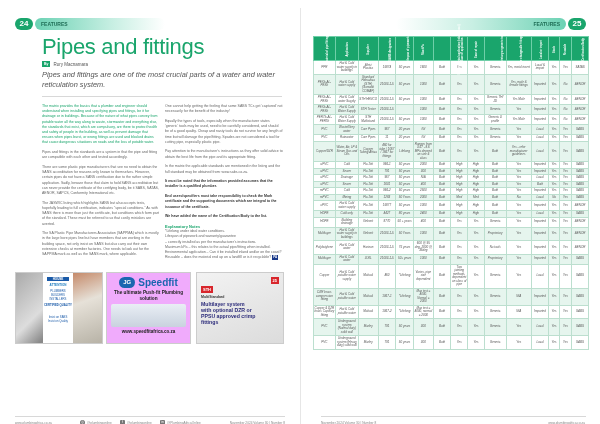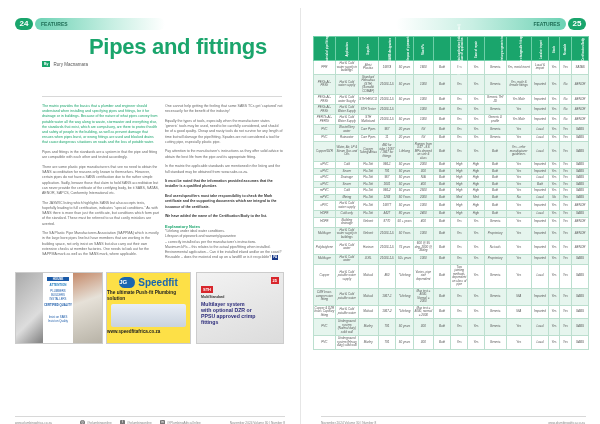--- a/index.html
+++ b/index.html
@@ -10,21 +10,21 @@
   .right { left: 300px; border-left: 1px solid #e6e6e6; }
 
   
   .pgnum { position: absolute; top: 10px; width: 18px; height: 12px; border-radius: 6px; background: #1aa56c; color: #fff; font-size: 8px; font-weight: bold; text-align: center; line-height: 12px; }
   .sect { position: absolute; top: 10px; height: 12px; border-radius: 6px; font-size: 5px; font-weight: bold; color: #1f6e56; line-height: 12px; }
   .left .pgnum { left: 15px; }
   .left .sect { left: 35px; width: 130px; padding-left: 6px; background: linear-gradient(90deg, #6cd2b4 0%, #c8efe3 60%, #fff 100%); }
   .right .pgnum { right: 14px; }
   .right .sect { right: 34px; width: 170px; text-align: right; padding-right: 6px; background: linear-gradient(270deg, #6cd2b4 0%, #c8efe3 55%, #fff 100%); }
 
-  .title { position: absolute; left: 42px; top: 26px; font-size: 22px; font-weight: bold; color: #1aa56c; letter-spacing: -0.3px; margin-left: 47px; }
+  .title { position: absolute; left: 42px; top: 26px; font-size: 22px; font-weight: normal; color: #1aa56c; letter-spacing: -0.3px; }
   .byline { position: absolute; left: 42px; top: 53px; font-size: 4.5px; color: #555; display: flex; align-items: center; gap: 3px; }
   .by-tag { background: #1aa56c; color: #fff; font-size: 3.5px; padding: 1px 2px; font-weight: bold; }
   .standfirst { position: absolute; left: 42px; top: 62px; width: 240px; font-size: 7.4px; font-style: italic; color: #555; line-height: 9.5px; }
   .rule { position: absolute; left: 42px; width: 240px; height: 1px; background: #d8d8d8; }
 
   .col { position: absolute; top: 96px; width: 118px; font-size: 3.55px; line-height: 5.2px; color: #666; }
   .col p { margin-bottom: 4.5px; }
   .col1 { left: 42px; }
   .col2 { left: 165px; }
   .lead { color: #1aa56c !important; }
@@ -32,21 +32,21 @@
   .notes-h { color: #1aa56c; font-weight: bold; font-size: 4px; }
   .end-mark { display: inline-block; background: #1a3a8a; color: #fff; font-size: 3px; padding: 0 1px; font-weight: bold; }
 
   
   .ad { position: absolute; top: 264px; height: 72px; border: 1px solid #ccc; overflow: hidden; }
   .ad1 { left: 15px; width: 88px; background: linear-gradient(135deg, #aaa 0%, #ddd 40%, #888 60%, #ccc 100%); }
   .ad1 .mid { position: absolute; left: 27px; top: 0; width: 30px; height: 100%; background: #fff; text-align: center; font-size: 2.8px; color: #1a5aa8; padding-top: 4px; }
   .ad1 .mid .att { color: #1a7abf; font-weight: bold; font-size: 3px; margin: 2px 0; }
   .ad1 .logo { background: #1a5aa8; color: #fff; font-size: 3px; font-weight: bold; margin: 0 4px; }
   .ad1 .photo { position: absolute; left: 57px; top: 0; width: 31px; height: 100%; background: linear-gradient(160deg, #c58a6a 0%, #e6e1d8 40%, #b7b2a6 100%); }
-  .ad2 { left: 106px; width: 85px; background: #fde047; }
+  .ad2 { left: 106px; width: 85px; background: #f0abfc; text-align: center; }
   .ad2 .brand { margin-top: 4px; display: flex; align-items: center; justify-content: center; gap: 3px; }
   .ad2 .js { width: 16px; height: 11px; border-radius: 6px; background: #1a66b0; color: #fff; font-size: 6px; font-weight: bold; line-height: 11px; }
   .ad2 .name { font-size: 10px; font-weight: bold; color: #1a66b0; }
   .ad2 .tag { font-size: 4.7px; font-weight: bold; color: #222; line-height: 5.5px; margin-top: 2px; }
   .ad2 .prod { margin: 3px 4px 0; height: 23px; background: linear-gradient(180deg, #e9eef5 0%, #c9d2de 100%); border-radius: 2px; }
   .ad2 .url { font-size: 4.5px; font-weight: bold; color: #222; margin-top: 2px; }
   .ad3 { left: 196px; width: 88px; background: linear-gradient(160deg, #f2f2f2 0%, #dcdcdc 100%); padding: 4px 4px; }
   .ad3 .sth { display: inline-block; background: #d8262c; color: #fff; font-size: 4px; font-weight: bold; padding: 1px 2px; margin-top: 8px; }
   .ad3 .ms { font-size: 3.5px; font-weight: bold; color: #333; }
   .ad3 .hl { font-size: 5.2px; font-weight: bold; color: #2b2b7a; line-height: 6px; margin-top: 2px; width: 55px; }
@@ -75,20 +75,21 @@
 <body>
 
 <div class="page left">
   <div class="pgnum">24</div>
   <div class="sect">FEATURES</div>
   <div class="title">Pipes and fittings</div>
   <div class="byline">
     <span class="by-tag">By</span>
     <span>Rory Macnamara</span>
   </div>
+  <div class="standfirst">Pipes and fittings are one of the most crucial parts of a water and water reticulation system.</div>
   <div class="rule" style="top:88px"></div>
 
   <div class="col col1">
     <p class="lead">The matrix provides the basics that a plumber and engineer should understand when installing and specifying pipes and fittings, be it for drainage or in buildings. Because of the nature of what pipes convey from potable water all the way along to waste, stormwater and everything else, the standards that exist, which are compulsory, are there to protect health and safety of people in the building, as well as prevent damage that ensues when pipes burst, or wrong fittings are used and blocked drains that cause dangerous situations on roads and the loss of potable water.</p>
     <p>Pipes and fittings in the standards are a system in that the pipe and fitting are compatible with each other and tested accordingly.</p>
     <p>There are some plastic pipe manufacturers that see no need to obtain the SANS accreditation for reasons only known to themselves. However, certain pipes do not have a SANS certification due to the rather simple application. Sadly, beware those that claim to hold SANS accreditation but can never provide the certificate of the certifying body, be it SABS, SATAS, AENOR, SAPCS, Conformity International etc.</p>
     <p>The JASWIC listing which highlights SANS but also accepts tests, hopefully leading to full certification, indicates "special conditions." As with SANS there is more than just the certificate, but conditions which form part of the standard. These must be referred to so that costly mistakes are averted.</p>
     <p>The SA Plastic Pipe Manufacturers Association (SAPPMA) which is mostly in the large bore pipes line but have members that are working in the building space, not only insist on SANS but also carry out their own extensive checks at member factories. One needs to look out for the SAPPMA mark as well as the SANS mark, where applicable.</p>
   </div>
 

